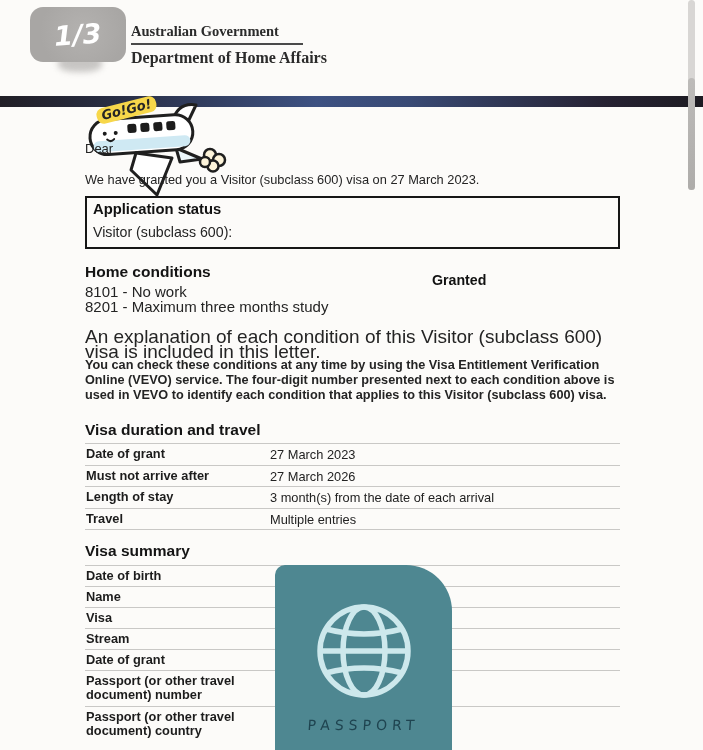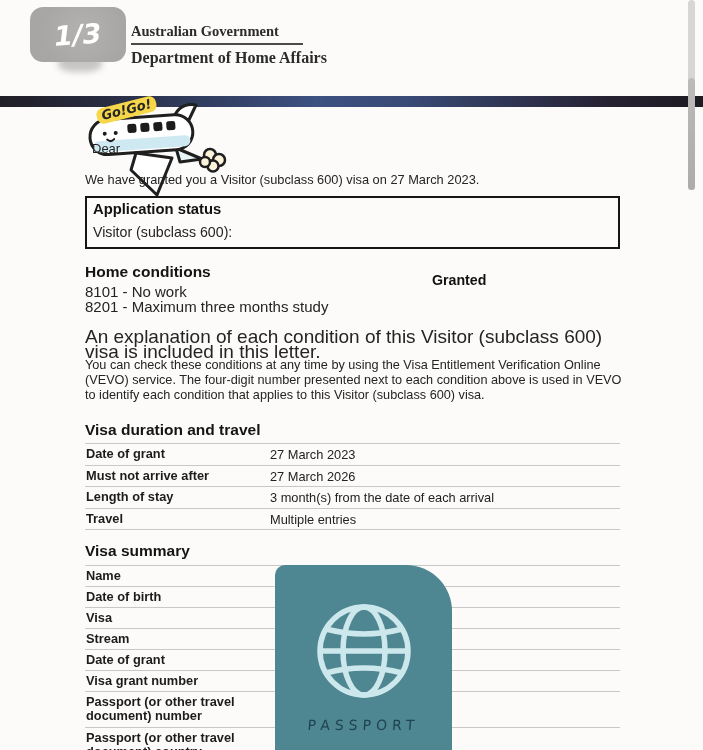--- a/index.html
+++ b/index.html
@@ -31,33 +31,33 @@
   .scroll-thumb{left:688px;top:78px;width:7px;height:112px;border-radius:4px;
                 background:linear-gradient(#bdbbb9,#aeacaa);}
 
   
   .plane-wrap{left:84px;top:98px;width:148px;height:102px;}
   .go-tag{left:96px;top:102px;background:#f7d74a;border-radius:7px;padding:0 5px 1px 5px;
           font-family:"DejaVu Sans",sans-serif;font-style:italic;font-weight:bold;
           font-size:13px;color:#262626;transform:rotate(-14deg);}
 
   
-  .greeting{left:92px;top:141px;font-size:13px;}
+  .greeting{left:85px;top:141px;font-size:13px;}
   .intro{left:85px;top:172px;font-size:12.8px;}
 
   .status-box{left:85px;top:196px;width:531px;height:49px;border:2.5px solid #161616;background:transparent;}
   .status-title{left:6px;top:3px;font-weight:bold;font-size:14.8px;color:#111;}
   .status-label{left:6px;top:26px;font-size:14.2px;}
   .status-value{left:345px;top:26px;font-weight:bold;font-size:14.2px;color:#111;margin-top:48px;}
 
   .h2{font-weight:bold;font-size:15.5px;color:#141414;}
   .cond-h{left:85px;top:263px;}
   .cond-items{left:85px;top:285px;font-size:15px;line-height:14.6px;}
   .cond-p1{left:85px;top:329px;width:552px;font-size:19px;line-height:15px;}
-  .cond-p2{left:85px;top:358px;width:548px;font-size:12.7px;line-height:15.2px;}
+  .cond-p2{left:85px;top:358px;width:548px;font-size:12.7px;line-height:15.2px;font-weight:bold;}
 
   .dur-h{left:85px;top:421px;}
   .table{left:85px;top:443px;width:535px;border-top:1px solid #c9c8c6;}
   .trow{position:relative;border-bottom:1px solid #c9c8c6;}
   .trow .lbl{position:absolute;left:1px;top:3px;font-weight:bold;font-size:12.8px;
              line-height:14px;width:175px;color:#1c1c1c;}
   .trow .val{position:absolute;left:185px;top:3px;font-size:12.8px;color:#222;}
   .r20{height:20.5px;}
 
   .sum-h{left:85px;top:542px;}
@@ -156,36 +156,33 @@
     </div>
     <div class="trow r20">
       <div class="lbl">Travel</div>
       <div class="val">Multiple entries</div>
     </div>
   </div>
 
   <div class="abs h2 sum-h">Visa summary</div>
   <div class="abs table sum-table">
     <div class="trow r21">
+      <div class="lbl">Date of birth</div>
+    </div>
+    <div class="trow r21">
       <div class="lbl">Name</div>
     </div>
     <div class="trow r21">
-      <div class="lbl">Date of birth</div>
-    </div>
-    <div class="trow r21">
       <div class="lbl">Visa</div>
     </div>
     <div class="trow r21">
       <div class="lbl">Stream</div>
     </div>
     <div class="trow r21">
       <div class="lbl">Date of grant</div>
-    </div>
-    <div class="trow r21">
-      <div class="lbl">Visa grant number</div>
     </div>
     <div class="trow r35">
       <div class="lbl">Passport (or other travel document) number</div>
     </div>
     <div class="trow r40">
       <div class="lbl">Passport (or other travel document) country</div>
     </div>
   </div>
 
   <div class="abs passport">

